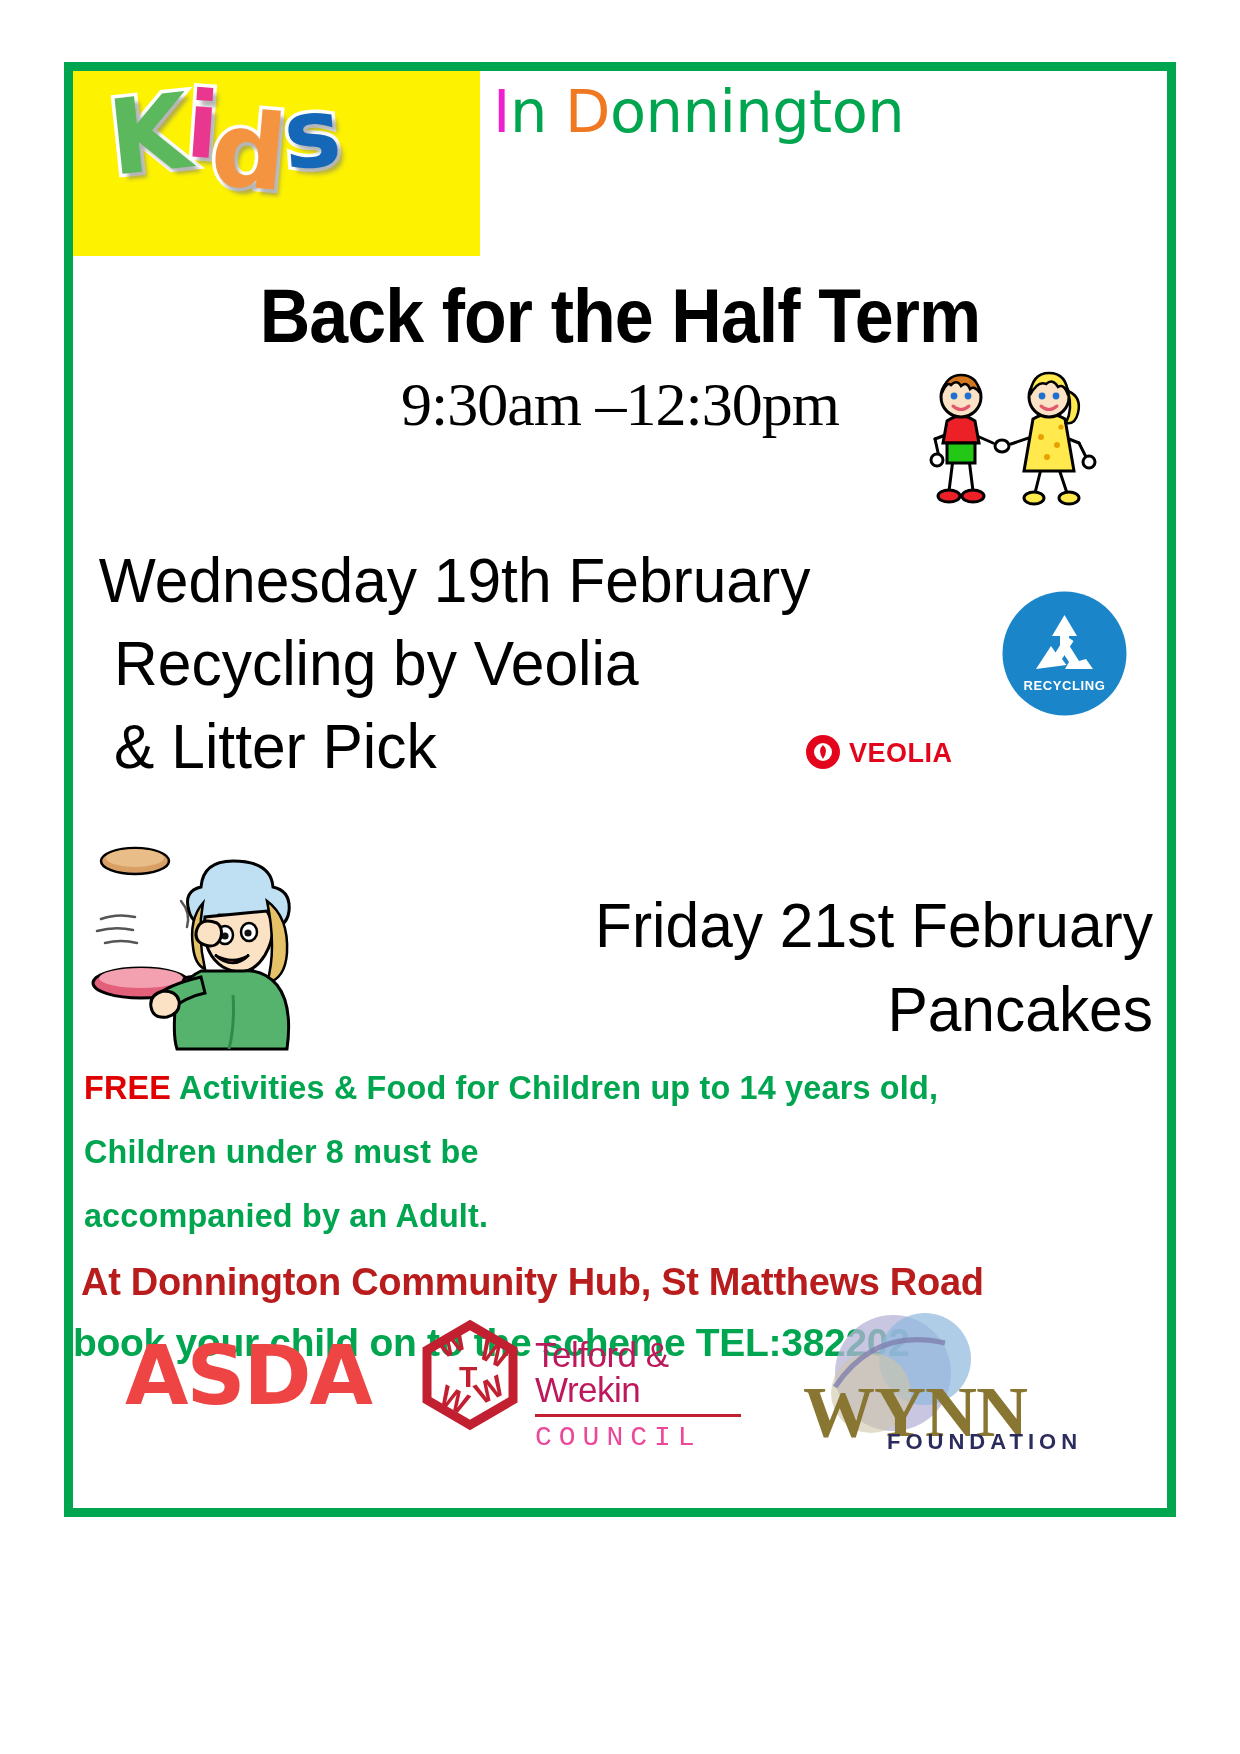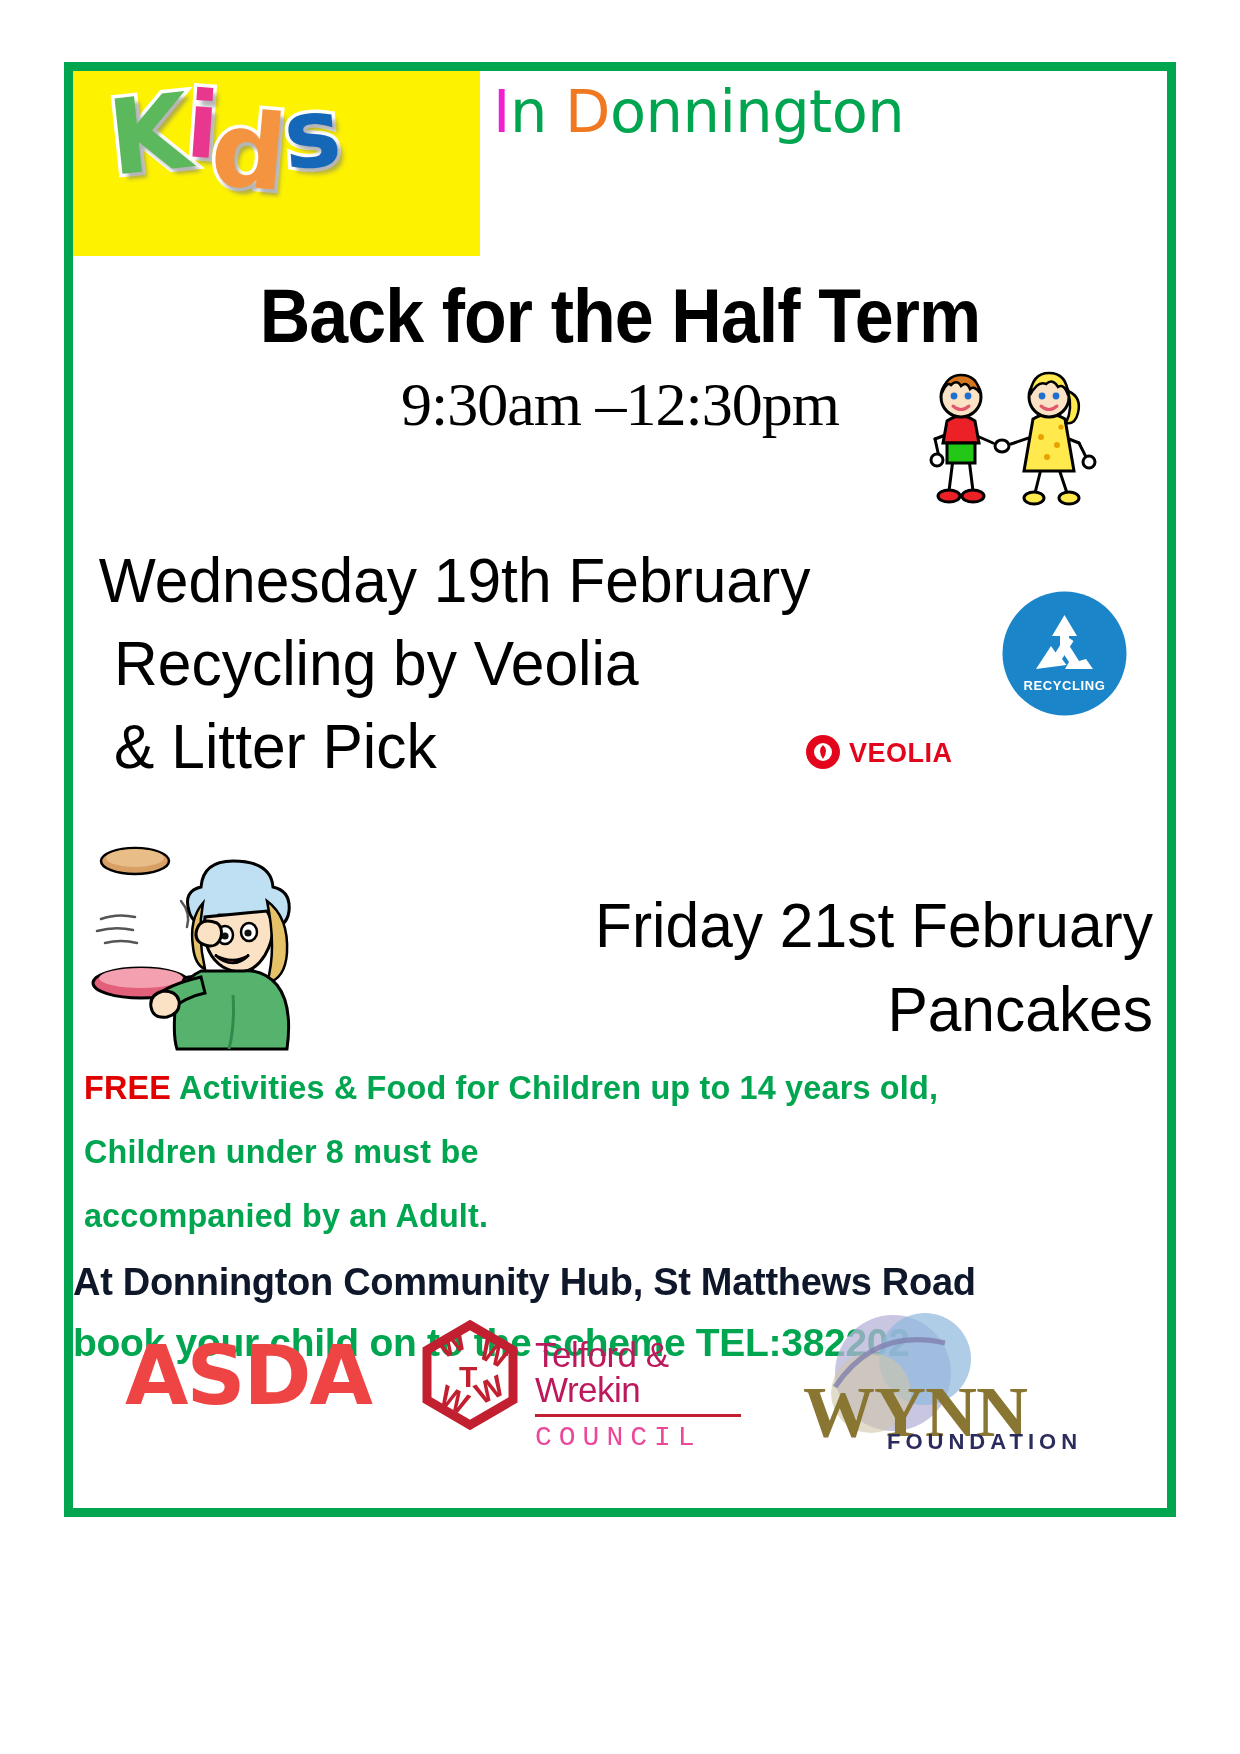--- a/index.html
+++ b/index.html
@@ -180,25 +180,26 @@
     font-size: 33px;
     line-height: 1.0;
     margin: 0 0 31px 0;
     transform: scaleX(0.98);
     letter-spacing: 0.2px;
   }
   .foot-free { color: #e00000; }
   .foot-venue {
     font-family: "Liberation Sans Narrow", "Liberation Sans", sans-serif;
     font-weight: bold;
-    color: #0f172a;
+    color: #b91c1c;
     font-size: 38px;
     line-height: 1.0;
     margin: 0 0 22px 0;
     letter-spacing: -0.3px;
+    padding-left: 8px;
   }
   .foot-book {
     font-family: "Liberation Sans Narrow", "Liberation Sans", sans-serif;
     font-weight: bold;
     color: #00a550;
     font-size: 39px;
     line-height: 1.0;
     margin: 0;
     letter-spacing: -0.3px;
   }

